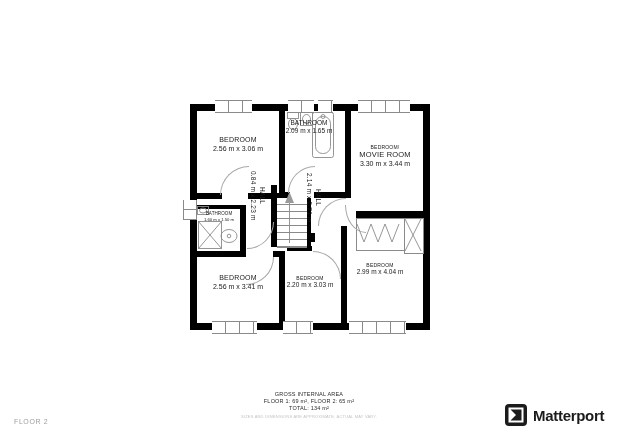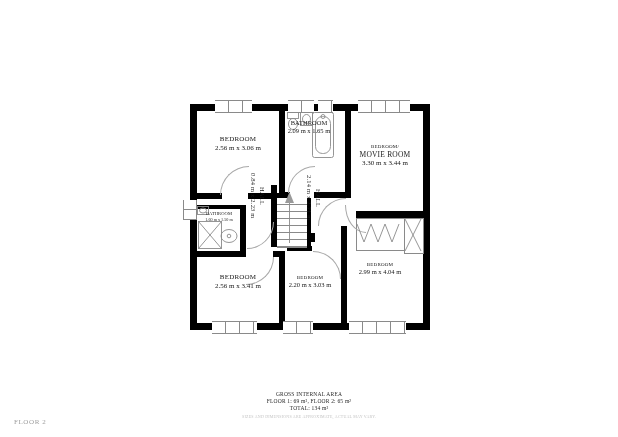--- a/index.html
+++ b/index.html
@@ -1,17 +1,17 @@
 <!DOCTYPE html>
 <html><head>
 <meta charset="utf-8">
 <style>
   html,body{margin:0;padding:0;background:#ffffff;}
   .page{position:relative;width:618px;height:437px;background:#fff;overflow:hidden;
-        font-family:Liberation Serif, serif;}
+        font-family:Liberation Sans, sans-serif;}
   
   .w{position:absolute;background:#000;}
   
   .win-h{position:absolute;height:11px;background:#fff;
          border-top:1px solid #8a8a8a;border-bottom:1px solid #8a8a8a;
          background-image:repeating-linear-gradient(90deg,#fff 0 13px,#8a8a8a 13px 14px);}
   .win-v{position:absolute;width:12px;background:#fff;
          border-left:1px solid #8a8a8a;border-right:1px solid #8a8a8a;
          background-image:repeating-linear-gradient(180deg,#fff 0 9px,#8a8a8a 9px 10px);}
   
@@ -176,14 +176,23 @@
 
   <div class="footer">
     <div class="f1">GROSS INTERNAL AREA</div>
     <div class="f1">FLOOR 1: 69 m², FLOOR 2: 65 m²</div>
     <div class="f1">TOTAL: 134 m²</div>
     <div class="f4">SIZES AND DIMENSIONS ARE APPROXIMATE, ACTUAL MAY VARY.</div>
   </div>
 
   <div class="floor-tag">FLOOR 2</div>
 
+  <div class="brand">
+    <div class="brand-icon">
+      <svg width="22" height="22" viewBox="0 0 22 22">
+        <rect x="4.5" y="4.5" width="13" height="13" fill="none" stroke="#ffffff" stroke-width="2"></rect>
+        <path d="M4.5,4.5 L11,11 L4.5,17.5 Z" fill="#ffffff"></path>
+      </svg>
+    </div>
+    <div class="brand-name">Matterport</div>
+  </div>
 
 </div>
 
 </body></html>

